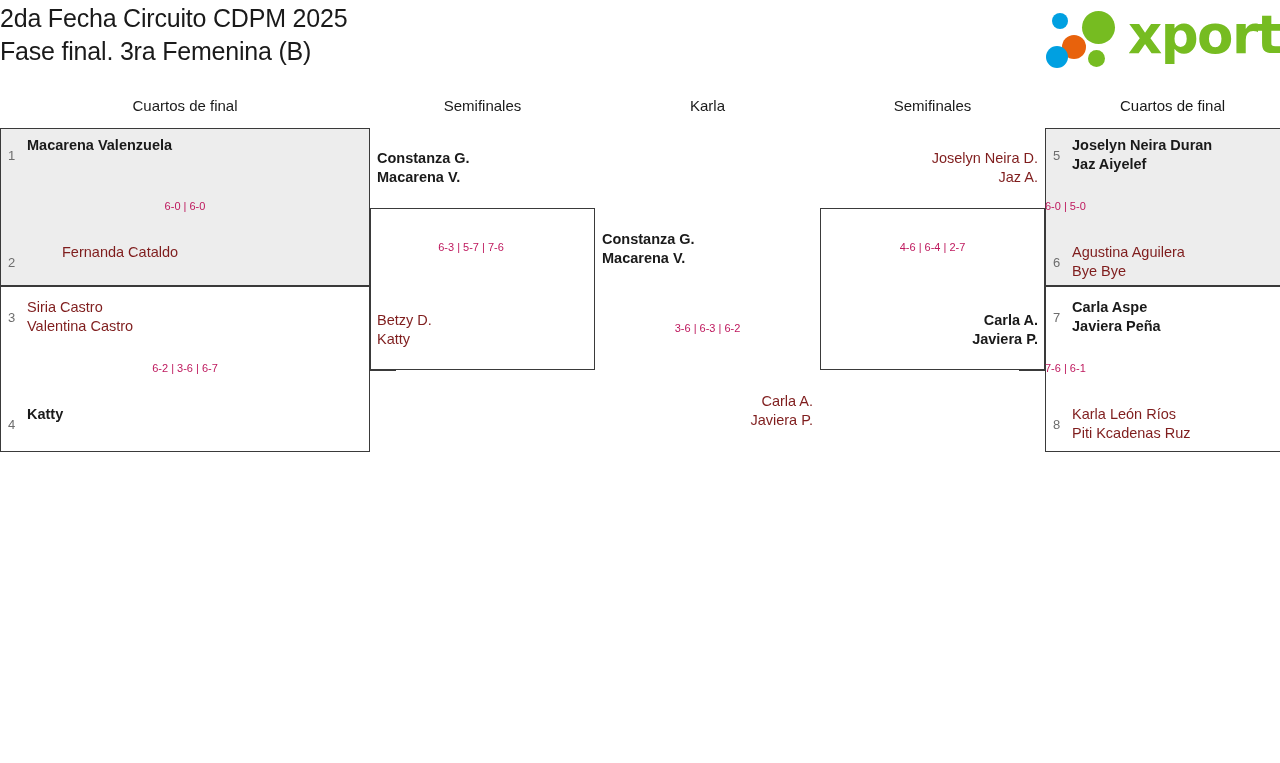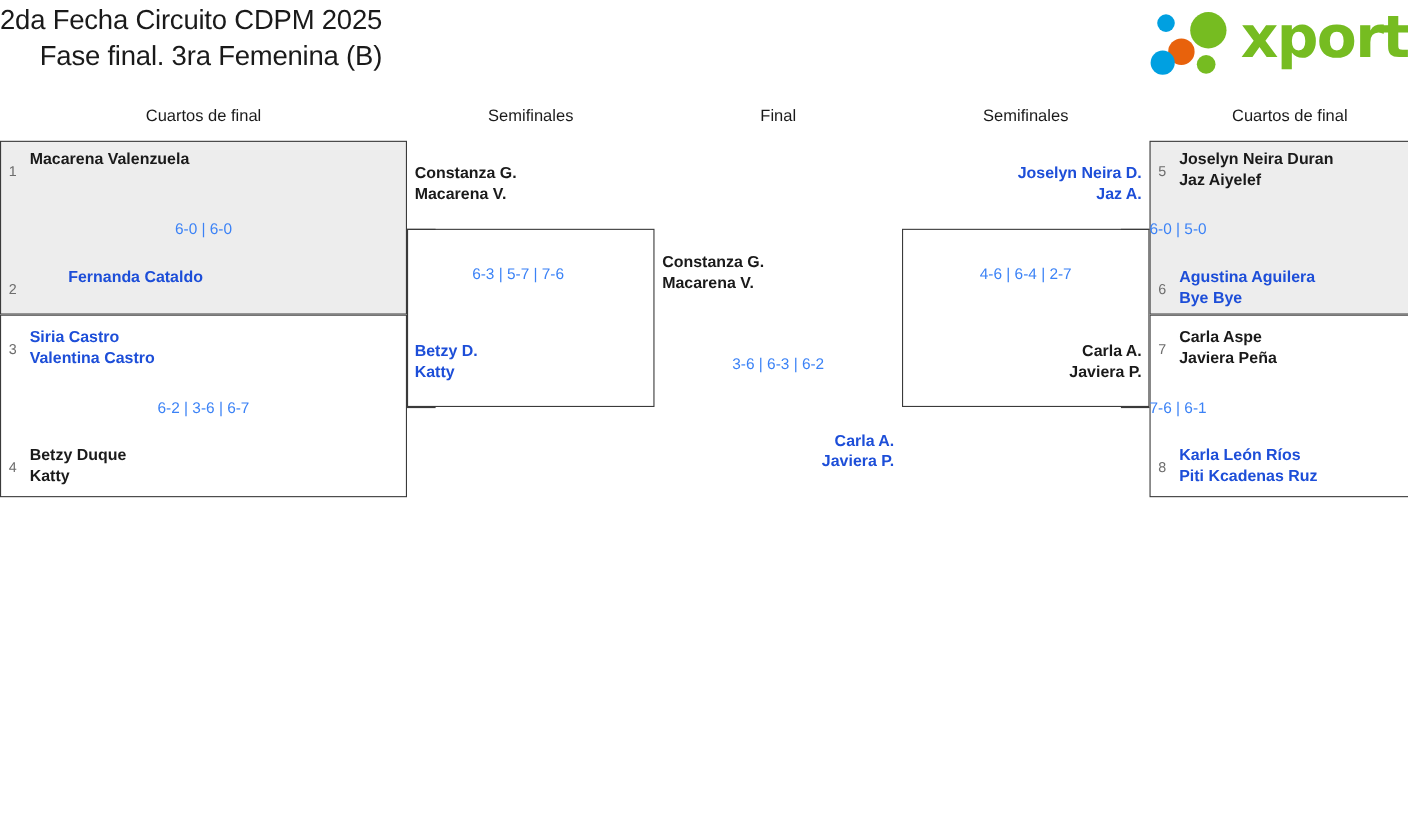--- a/index.html
+++ b/index.html
@@ -26,21 +26,20 @@
     position: absolute;
     left: 0; top: 2px;
     line-height: 33px;
   }
   .title-line {
     font-size: 25px;
     font-weight: 400;
     color: #1a1a1a;
     white-space: nowrap;
     letter-spacing: -0.2px;
-    text-align: right;
   }
 
   
   #brand-logo {
     position: absolute;
     right: 6px; top: 5px;
     width: 232px; height: 64px;
   }
   #logo-dots { position: absolute; left: 4px; top: 2px; width: 84px; height: 60px; }
   .dot { position: absolute; border-radius: 50%; }
@@ -105,37 +104,37 @@
 
   
   .team {
     position: absolute;
     font-size: 14.5px;
     line-height: 19px;
     white-space: nowrap;
   }
   .team .line { display: block; }
   .winner { font-weight: 700; color: #1a1a1a; }
-  .loser  { font-weight: 700; color: #1d4ed8; }
+  .loser  { font-weight: 400; color: #7f1d1d; }
   .align-left  { text-align: left; }
   .align-right { text-align: right; }
 
   .seed {
     position: absolute;
     font-size: 13px;
     font-weight: 400;
     color: #6d6d6d;
     line-height: 19px;
   }
 
   .score {
     position: absolute;
-    font-size: 14px;
-    font-weight: 400;
-    color: #3b82f6;
+    font-size: 11px;
+    font-weight: 400;
+    color: #be185d;
     white-space: nowrap;
   }
   .score-center { text-align: center; }
   .score-right  { text-align: left; }
 </style>
 </head>
 <body>
 
 <div id="page-header">
 
@@ -152,21 +151,21 @@
       <span class="dot dot-blue-big"></span>
       <span class="dot dot-green-small"></span>
     </div>
     <div id="logo-wordmark">xporty</div>
   </div>
 
 </div>
 
 <div class="round-header" id="hdr-qf-left">Cuartos de final</div>
 <div class="round-header" id="hdr-sf-left">Semifinales</div>
-<div class="round-header" id="hdr-final">Final</div>
+<div class="round-header" id="hdr-final">Karla</div>
 <div class="round-header" id="hdr-sf-right">Semifinales</div>
 <div class="round-header" id="hdr-qf-right">Cuartos de final</div>
 
 <div class="bracket-box box-shaded" id="qf-l-top"></div>
 <div class="bracket-box box-plain" id="qf-l-bottom"></div>
 <div class="bracket-box box-plain" id="sf-l-box"></div>
 <div class="bracket-box box-plain" id="sf-r-box"></div>
 <div class="bracket-box box-shaded" id="qf-r-top"></div>
 <div class="bracket-box box-plain" id="qf-r-bottom"></div>
 
@@ -186,21 +185,20 @@
 </div>
 
 <div class="seed" style="left:8px; top:308px;">3</div>
 <div class="team align-left loser" style="left:27px; top:298px; width:330px;">
   <span class="line">Siria Castro</span>
   <span class="line">Valentina Castro</span>
 </div>
 <div class="score score-center" style="left:0px; top:362px; width:370px;">6-2 | 3-6 | 6-7</div>
 <div class="seed" style="left:8px; top:415px;">4</div>
 <div class="team align-left winner" style="left:27px; top:405px; width:330px;">
-  <span class="line">Betzy Duque</span>
   <span class="line">Katty</span>
 </div>
 
 <div class="team align-left winner" style="left:377px; top:149px; width:212px;">
   <span class="line">Constanza G.</span>
   <span class="line">Macarena V.</span>
 </div>
 <div class="score score-center" style="left:370px; top:241px; width:202px;">6-3 | 5-7 | 7-6</div>
 <div class="team align-left loser" style="left:377px; top:311px; width:212px;">
   <span class="line">Betzy D.</span>

